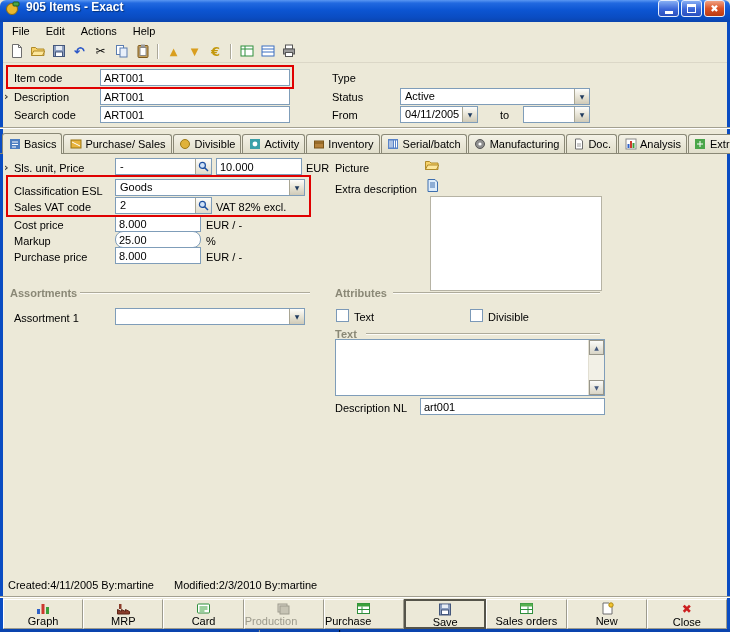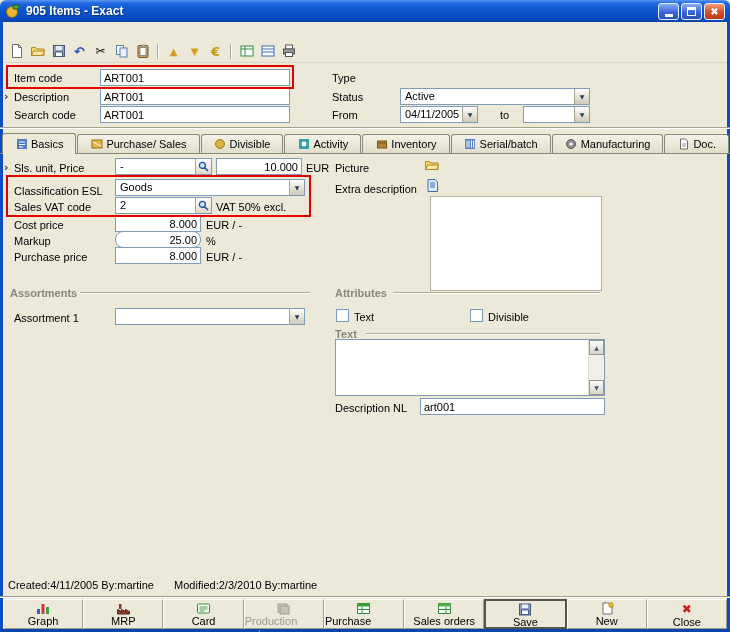--- a/index.html
+++ b/index.html
@@ -1,21 +1,21 @@
 <!DOCTYPE html>
 <html><head>
 <meta charset="utf-8">
 <style>
   *{margin:0;padding:0;box-sizing:border-box}
   body{background:#ffffff;font-family:"Liberation Sans",sans-serif}
   #frame{position:relative;width:730px;height:632px;background:#ECE9D8;overflow:hidden;font-size:11px;color:#000}
   
   .titlebar{position:absolute;left:0;top:0;width:730px;height:22px;border-radius:6px 6px 0 0;
     background:linear-gradient(180deg,#5a97f2 0%,#2169e0 14%,#0c55d2 46%,#0a4cc2 80%,#0a44ae 100%);
-    display:flex;align-items:center;padding:8px 5px;color:#fff}
+    display:flex;padding:0 5px;color:#fff}
   .title-text{font-size:12px;font-weight:bold;margin-left:5px;flex:1;text-shadow:1px 1px 1px #06337c;white-space:nowrap}
   .winbtn{width:21px;height:17px;border-radius:3px;margin-left:2px;border:1px solid #e6eefc;display:flex;align-items:center;justify-content:center;cursor:default}
   .winbtn.minb,.winbtn.maxb{background:linear-gradient(180deg,#86aef4,#3a66d8 55%,#2a50be)}
   .winbtn.closeb{background:linear-gradient(180deg,#f0a183,#da5226 50%,#bb3a12);font-size:10px;font-weight:bold;color:#fff}
   .minbar{width:8px;height:3px;background:#fff;margin-top:8px}
   .maxbox{width:9px;height:9px;border:1px solid #fff;border-top-width:3px}
   
   .edgeL{position:absolute;left:0;top:22px;width:3px;height:610px;background:#0a4cc2}
   .edgeR{position:absolute;right:0;top:22px;width:3px;height:610px;background:#0a4cc2}
   .edgeB{position:absolute;left:0;top:629px;width:730px;height:3px;background:#0a44ae}
@@ -23,36 +23,36 @@
   .menubar{position:absolute;left:3px;top:22px;width:724px;height:18px;display:flex;align-items:center;padding-left:1px}
   .menu-item{padding:2px 8px;cursor:default}
   .toolbar{position:absolute;left:3px;top:40px;width:724px;height:23px;display:flex;align-items:center;padding-left:4px;gap:2px;border-bottom:1px solid #dbd7c7}
   .tbi{width:19px;height:18px;display:flex;align-items:center;justify-content:center;cursor:default}
   .tsep{width:2px;height:15px;border-left:1px solid #aca899;border-right:1px solid #fff;margin:0 3px}
   .glyph{font-family:"DejaVu Sans",sans-serif}
   
   .lbl{position:absolute;height:15px;line-height:15px;white-space:nowrap}
   .req{position:absolute;height:15px;line-height:14px;font-weight:bold;color:#3a3a3a}
   .inp{position:absolute;height:17px;background:#fff;border:1px solid #7F9DB9;font:11px "Liberation Sans",sans-serif;padding:0 3px;color:#000;outline:none}
-  .inp.num{text-align:right}
+  .inp.num{}
   .dd{position:absolute;height:17px;background:#fff;border:1px solid #7F9DB9;display:flex;align-items:stretch}
   .dd-val{flex:1;line-height:15px;padding:0 4px;white-space:nowrap;overflow:hidden}
   .dd-btn{width:15px;display:flex;align-items:center;justify-content:center;font-size:6px;color:#1f3a5e;
     background:linear-gradient(180deg,#fdfdfb,#e6e2d3 55%,#cfcab8);border-left:1px solid #a9a694;cursor:default}
   .magb{width:16px;display:flex;align-items:center;justify-content:center;background:linear-gradient(180deg,#fdfdfb,#dfdbcb);border-left:1px solid #a9a694;cursor:default}
   .iconbtn{position:absolute;width:18px;height:17px;display:flex;align-items:center;justify-content:center;cursor:default}
   .redbox{position:absolute;border:2px solid #e00000;pointer-events:none;z-index:5}
   .etch{position:absolute;height:2px;border-top:1px solid #a3a090;border-bottom:1px solid #fff}
   .grp{position:absolute;font-weight:bold;color:#8a8876;height:14px;line-height:14px;white-space:nowrap}
   .grpline{position:absolute;height:2px;border-top:1px solid #aeab9b;border-bottom:1px solid #fdfcf7}
   .cb{position:absolute;width:13px;height:13px;background:#fff;border:1px solid #7b99b8;cursor:default}
   .pictbox{position:absolute;background:#fff;border:1px solid #b6b3a4}
   
   .tabstrip{position:absolute;left:2px;top:133px;width:727px;height:21px;display:flex;align-items:flex-end;z-index:2}
-  .tab{height:19px;margin-bottom:1px;display:flex;align-items:center;gap:3px;padding:0 12px;white-space:nowrap;
+  .tab{height:19px;margin-bottom:1px;display:flex;align-items:center;gap:3px;padding:0 5px;white-space:nowrap;
     background:linear-gradient(#f4f2e7,#e1decb);border:1px solid #8a8876;border-bottom:none;border-radius:3px 3px 0 0;margin-right:1px;cursor:default}
   .tab.sel{height:21px;margin-bottom:0;background:#ECE9D8;z-index:3;font-weight:normal}
   .tabline{position:absolute;left:0;top:153px;width:730px;height:1px;background:#8a8876;z-index:1}
   .tabicon{display:inline-flex;width:13px;height:13px;align-items:center;justify-content:center}
   
   .txtwrap{position:absolute;background:#fff;border:1px solid #7F9DB9}
   .txtwrap textarea{position:absolute;left:0;top:0;width:calc(100% - 17px);height:100%;border:none;resize:none;outline:none;font:11px "Liberation Sans",sans-serif;padding:2px}
   .vscroll{position:absolute;right:0;top:0;width:16px;height:100%;background:#f2f0e6;border-left:1px solid #e2dfd2;display:flex;flex-direction:column;justify-content:space-between}
   .sbtn{height:15px;display:flex;align-items:center;justify-content:center;font-size:6px;color:#44597e;
     background:linear-gradient(#fbfbf9,#d9d5c6);border:1px solid #98968a;cursor:default}
@@ -87,20 +87,26 @@
         <span class="maxbox"></span>
       </span>
     <span class="winbtn closeb glyph">
         <span>✖</span>
       </span>
   </div>
   <div class="edgeL"></div>
   <div class="edgeR"></div>
   <div class="edgeB"></div>
 
+  <div class="menubar">
+    <span class="menu-item">File</span>
+    <span class="menu-item">Edit</span>
+    <span class="menu-item">Actions</span>
+    <span class="menu-item">Help</span>
+  </div>
 
   <div class="toolbar">
     <span class="tbi">
         <svg width="16" height="16" viewBox="0 0 16 16">
           <path d="M3.5 1.5h6l3 3v10h-9z" fill="#fff" stroke="#6e6e6e"></path>
           <path d="M9.5 1.5v3h3" fill="none" stroke="#6e6e6e"></path>
         </svg>
       </span>
     <span class="tbi">
         <svg width="16" height="16" viewBox="0 0 16 16">
@@ -333,21 +339,21 @@
   <span class="lbl" style="left:14px;top:200px">Sales VAT code</span>
   <div class="dd" style="left:115px;top:197px;width:97px">
     <span class="dd-val">2</span>
     <span class="magb">
         <svg width="11" height="11" viewBox="0 0 11 11">
           <circle cx="4.4" cy="4.4" r="3" fill="#cfe2f8" stroke="#1c4fa0" stroke-width="1.2"></circle>
           <path d="M6.7 6.7L10 10" stroke="#1c4fa0" stroke-width="1.5"></path>
         </svg>
       </span>
   </div>
-  <span class="lbl" style="left:216px;top:200px">VAT 50% excl.</span>
+  <span class="lbl" style="left:216px;top:200px">VAT 82% excl.</span>
   <div class="redbox" style="left:6px;top:175px;width:305px;height:42px"></div>
 
   <span class="lbl" style="left:14px;top:218px">Cost price</span>
   <input class="inp num" style="left: 115px; top: 215px; width: 86px;" value="8.000">
   <span class="lbl" style="left:206px;top:218px">EUR / -</span>
 
   <span class="lbl" style="left:14px;top:234px">Markup</span>
   <input class="inp num" style="left: 115px; top: 231px; width: 86px; border-radius: 8px;" value="25.00">
   <span class="lbl" style="left:206px;top:234px">%</span>
 
@@ -435,42 +441,42 @@
     <div class="fbtn">
       <span class="ficon">
           <svg width="15" height="13" viewBox="0 0 15 13">
             <rect x="1.5" y="1.5" width="12" height="10" fill="#fff" stroke="#2f8f3c"></rect>
             <rect x="1.5" y="1.5" width="12" height="3" fill="#3ba03b"></rect>
             <path d="M1.5 7.5h12M6 4.5v7" stroke="#2f8f3c"></path>
           </svg>
         </span>
       <span class="flabel">Purchase orders</span>
     </div>
-    <div class="fbtn">
-      <span class="ficon">
-          <svg width="15" height="13" viewBox="0 0 15 13">
-            <rect x="1.5" y="1.5" width="12" height="10" fill="#fff" stroke="#2f8f3c"></rect>
-            <rect x="1.5" y="1.5" width="12" height="3" fill="#57b04f"></rect>
-            <path d="M1.5 7.5h12M9 4.5v7" stroke="#2f8f3c"></path>
-          </svg>
-        </span>
-      <span class="flabel">Sales orders</span>
-    </div>
     <div class="fbtn default">
       <span class="ficon">
           <svg width="14" height="13" viewBox="0 0 14 13">
             <rect x="1.5" y="1" width="11" height="11" fill="#8d9fc0" stroke="#44577c"></rect>
             <rect x="4" y="1.5" width="6" height="3.5" fill="#e8edf5"></rect>
             <rect x="3.5" y="7" width="7" height="4.5" fill="#fff" stroke="#44577c"></rect>
           </svg>
         </span>
       <span class="flabel">Save</span>
     </div>
     <div class="fbtn">
       <span class="ficon">
+          <svg width="15" height="13" viewBox="0 0 15 13">
+            <rect x="1.5" y="1.5" width="12" height="10" fill="#fff" stroke="#2f8f3c"></rect>
+            <rect x="1.5" y="1.5" width="12" height="3" fill="#57b04f"></rect>
+            <path d="M1.5 7.5h12M9 4.5v7" stroke="#2f8f3c"></path>
+          </svg>
+        </span>
+      <span class="flabel">Sales orders</span>
+    </div>
+    <div class="fbtn">
+      <span class="ficon">
           <svg width="14" height="13" viewBox="0 0 14 13">
             <path d="M3 1h6l3 3v8H3z" fill="#fff" stroke="#6e6e6e"></path>
             <circle cx="11" cy="3" r="2.2" fill="#f2c331" stroke="#b08a10"></circle>
           </svg>
         </span>
       <span class="flabel">New</span>
     </div>
     <div class="fbtn">
       <span class="ficon glyph" style="color:#cc1f1f;font-size:12px;font-weight:bold">
           <span>✖</span>

